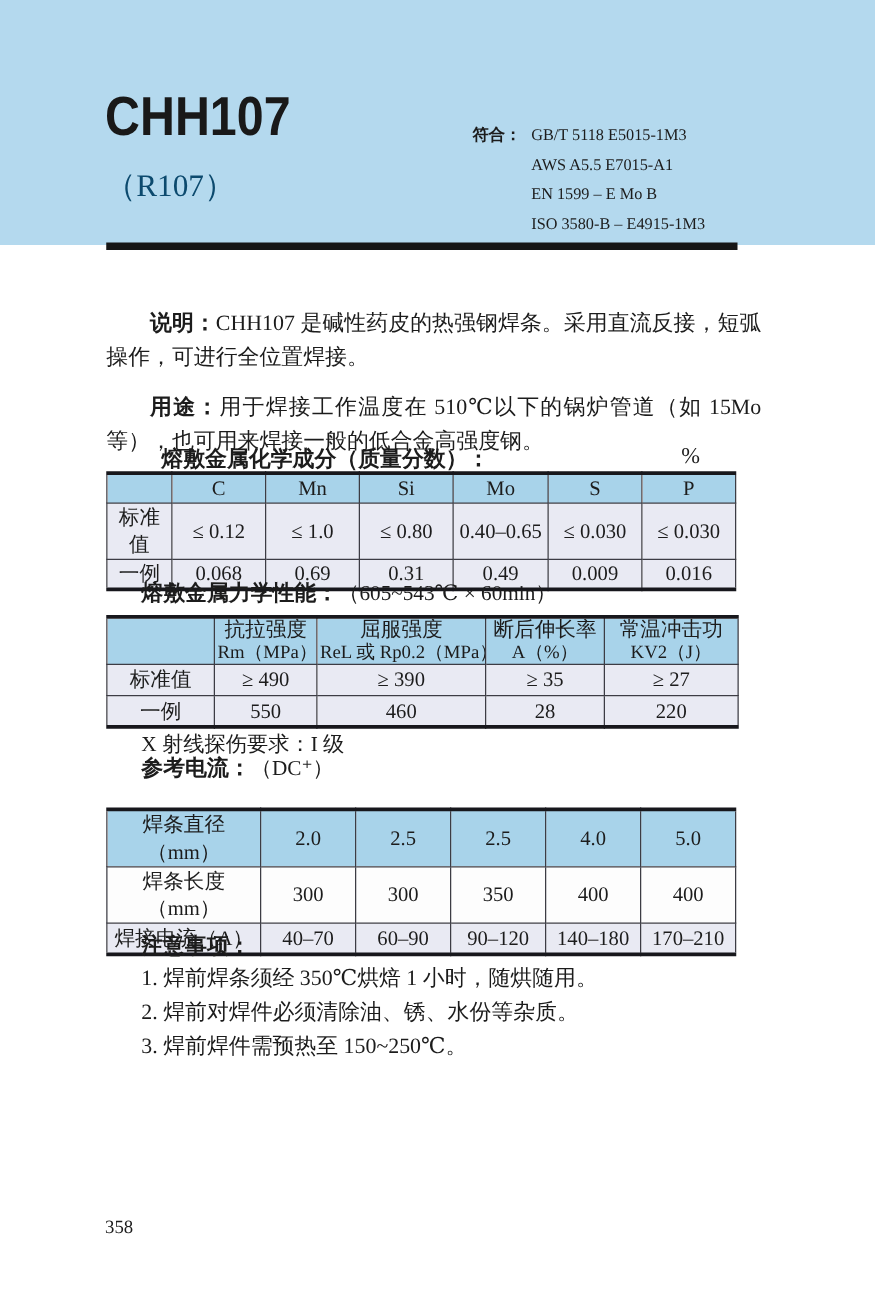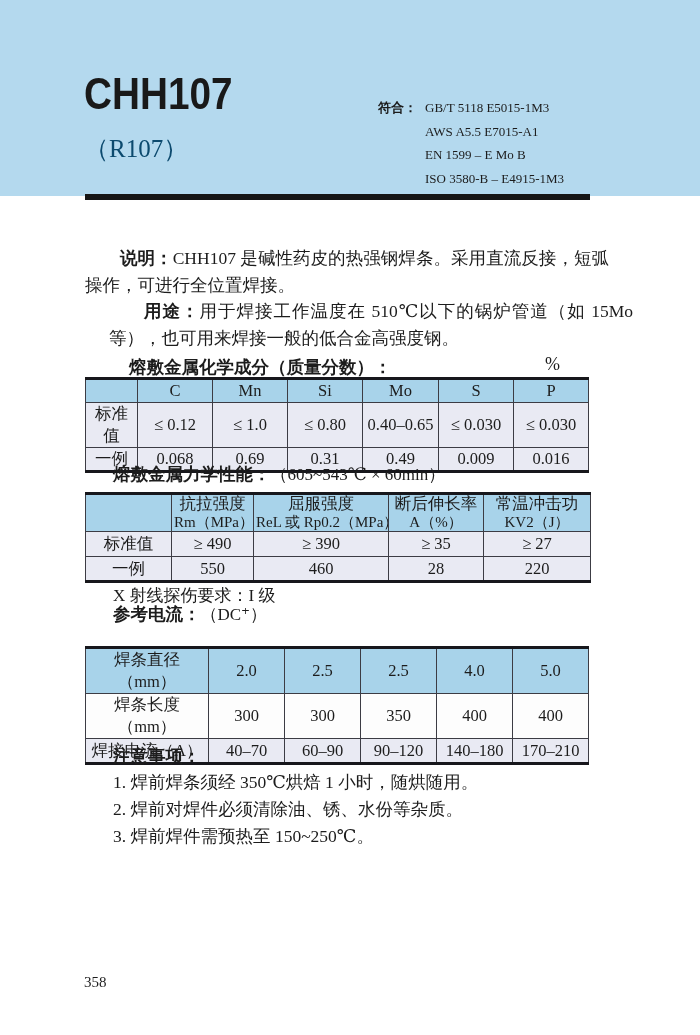--- a/index.html
+++ b/index.html
@@ -30,21 +30,21 @@
   }
   .code{position:absolute;left:84px;top:132px;font-size:25px;color:#0c4a6e;}
   .compliance{position:absolute;left:378px;top:96px;font-size:13px;line-height:23.5px;display:flex;}
   .compliance .lbl{font-family:"Liberation Sans","DejaVu Sans",sans-serif;font-weight:bold;margin-right:8px;white-space:nowrap;}
   .compliance .stds div{white-space:nowrap;}
   .rule{position:absolute;left:85px;top:194px;width:505px;height:6px;background:var(--rule);}
 
   .para{position:absolute;left:85px;width:524px;font-size:17.5px;line-height:26.5px;text-align:justify;text-indent:35px;}
   .para .lbl{font-family:"Liberation Sans","DejaVu Sans",sans-serif;font-weight:bold;}
   .para1{top:245px;}
-  .para2{top:298px;margin-left:24px;}
+  .para2{top:312px;}
 
   .sec-title{
     position:absolute;left:113px;
     font-family:"Liberation Sans","DejaVu Sans",sans-serif;
     font-weight:bold;font-size:17.5px;white-space:nowrap;
   }
   .sec-title .cond{font-family:"Liberation Serif","DejaVu Serif",serif;font-weight:normal;font-size:17px;}
   .unit{position:absolute;left:545px;top:354px;font-size:18px;}
 
   table.tbl{

